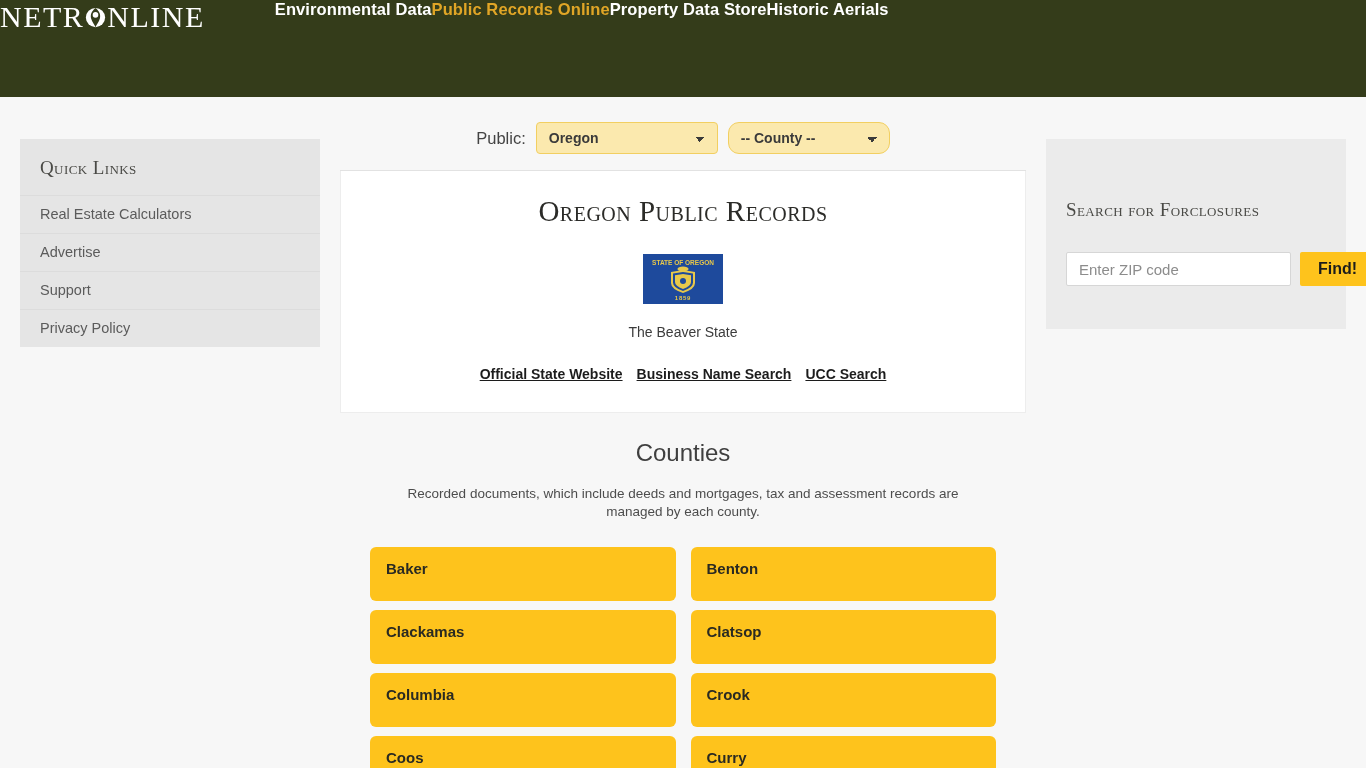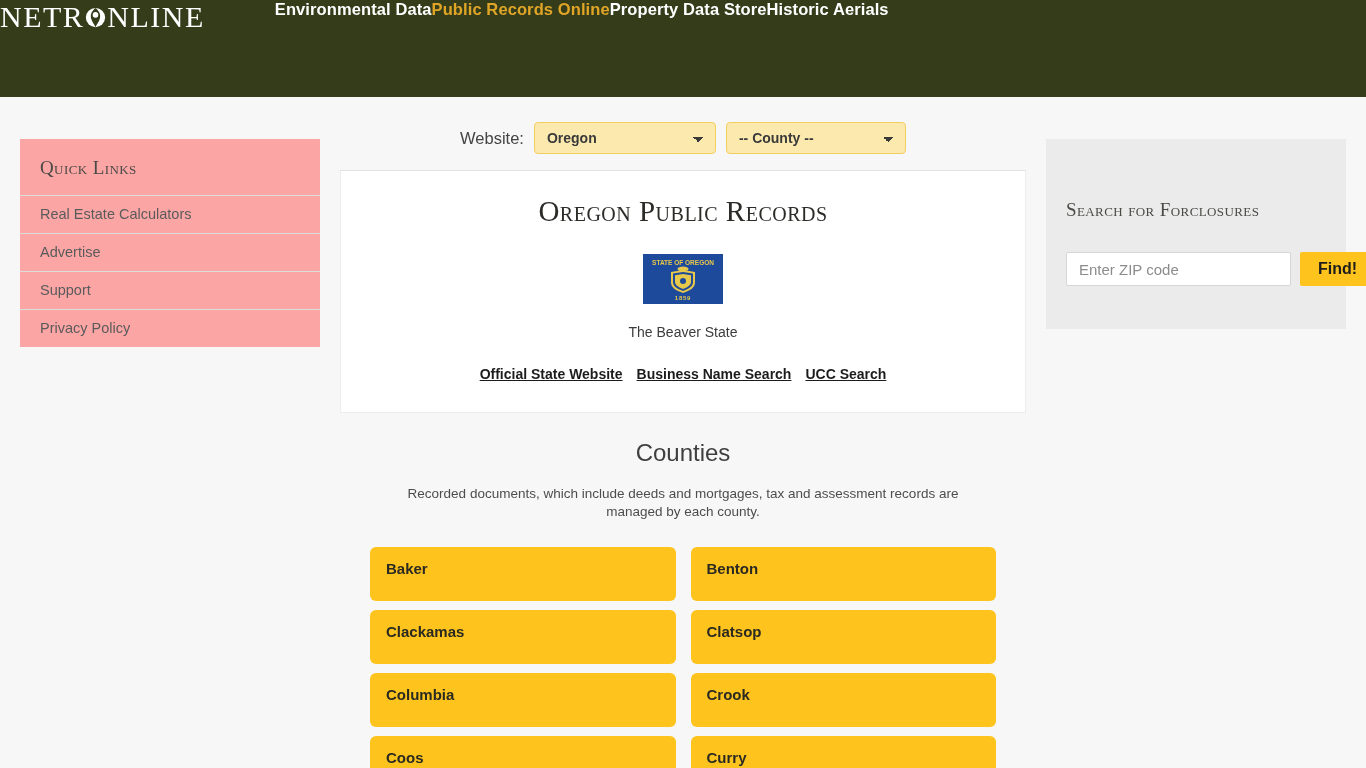--- a/index.html
+++ b/index.html
@@ -60,21 +60,21 @@
     position: relative;
     width: 1366px;
     height: 681px;
   }
 
   
   .quick-links {
     position: absolute;
     left: 20px; top: 42px;
     width: 300px;
-    background: #fca5a5;
+    background: #e5e5e5;
   }
   .ql-title {
     font-family: "Liberation Serif", serif;
     font-variant: small-caps;
     font-size: 19px;
     color: #4a4a46;
     padding: 18px 20px 16px 20px;
     letter-spacing: .4px;
   }
   .ql-item {
@@ -119,21 +119,21 @@
     background-image:
       linear-gradient(45deg, transparent 50%, #3a3a3a 50%),
       linear-gradient(135deg, #3a3a3a 50%, transparent 50%);
     background-position:
       calc(100% - 17px) 14px,
       calc(100% - 12px) 14px;
     background-size: 5px 5px, 5px 5px;
     background-repeat: no-repeat;
   }
   .sel-state { width: 182px; }
-  .sel-county { width: 180px; }
+  .sel-county { width: 162px; border-radius: 11px; }
 
   .divider {
     border: 0;
     border-top: 1px solid #e2e2e2;
     margin: 0;
   }
 
   .state-card {
     background: #ffffff;
     border: 1px solid #ededed;
@@ -284,21 +284,21 @@
     <div class="ql-title">Quick Links</div>
     <div class="ql-item">Real Estate Calculators</div>
     <div class="ql-item">Advertise</div>
     <div class="ql-item">Support</div>
     <div class="ql-item">Privacy Policy</div>
   </aside>
 
   <main class="center-col">
 
     <div class="select-row">
-      <span class="select-label">Website:</span>
+      <span class="select-label">Public:</span>
       <select class="sel sel-state">
         <option>Oregon</option>
       </select>
       <select class="sel sel-county">
         <option>-- County --</option>
       </select>
     </div>
 
     <hr class="divider">
 

